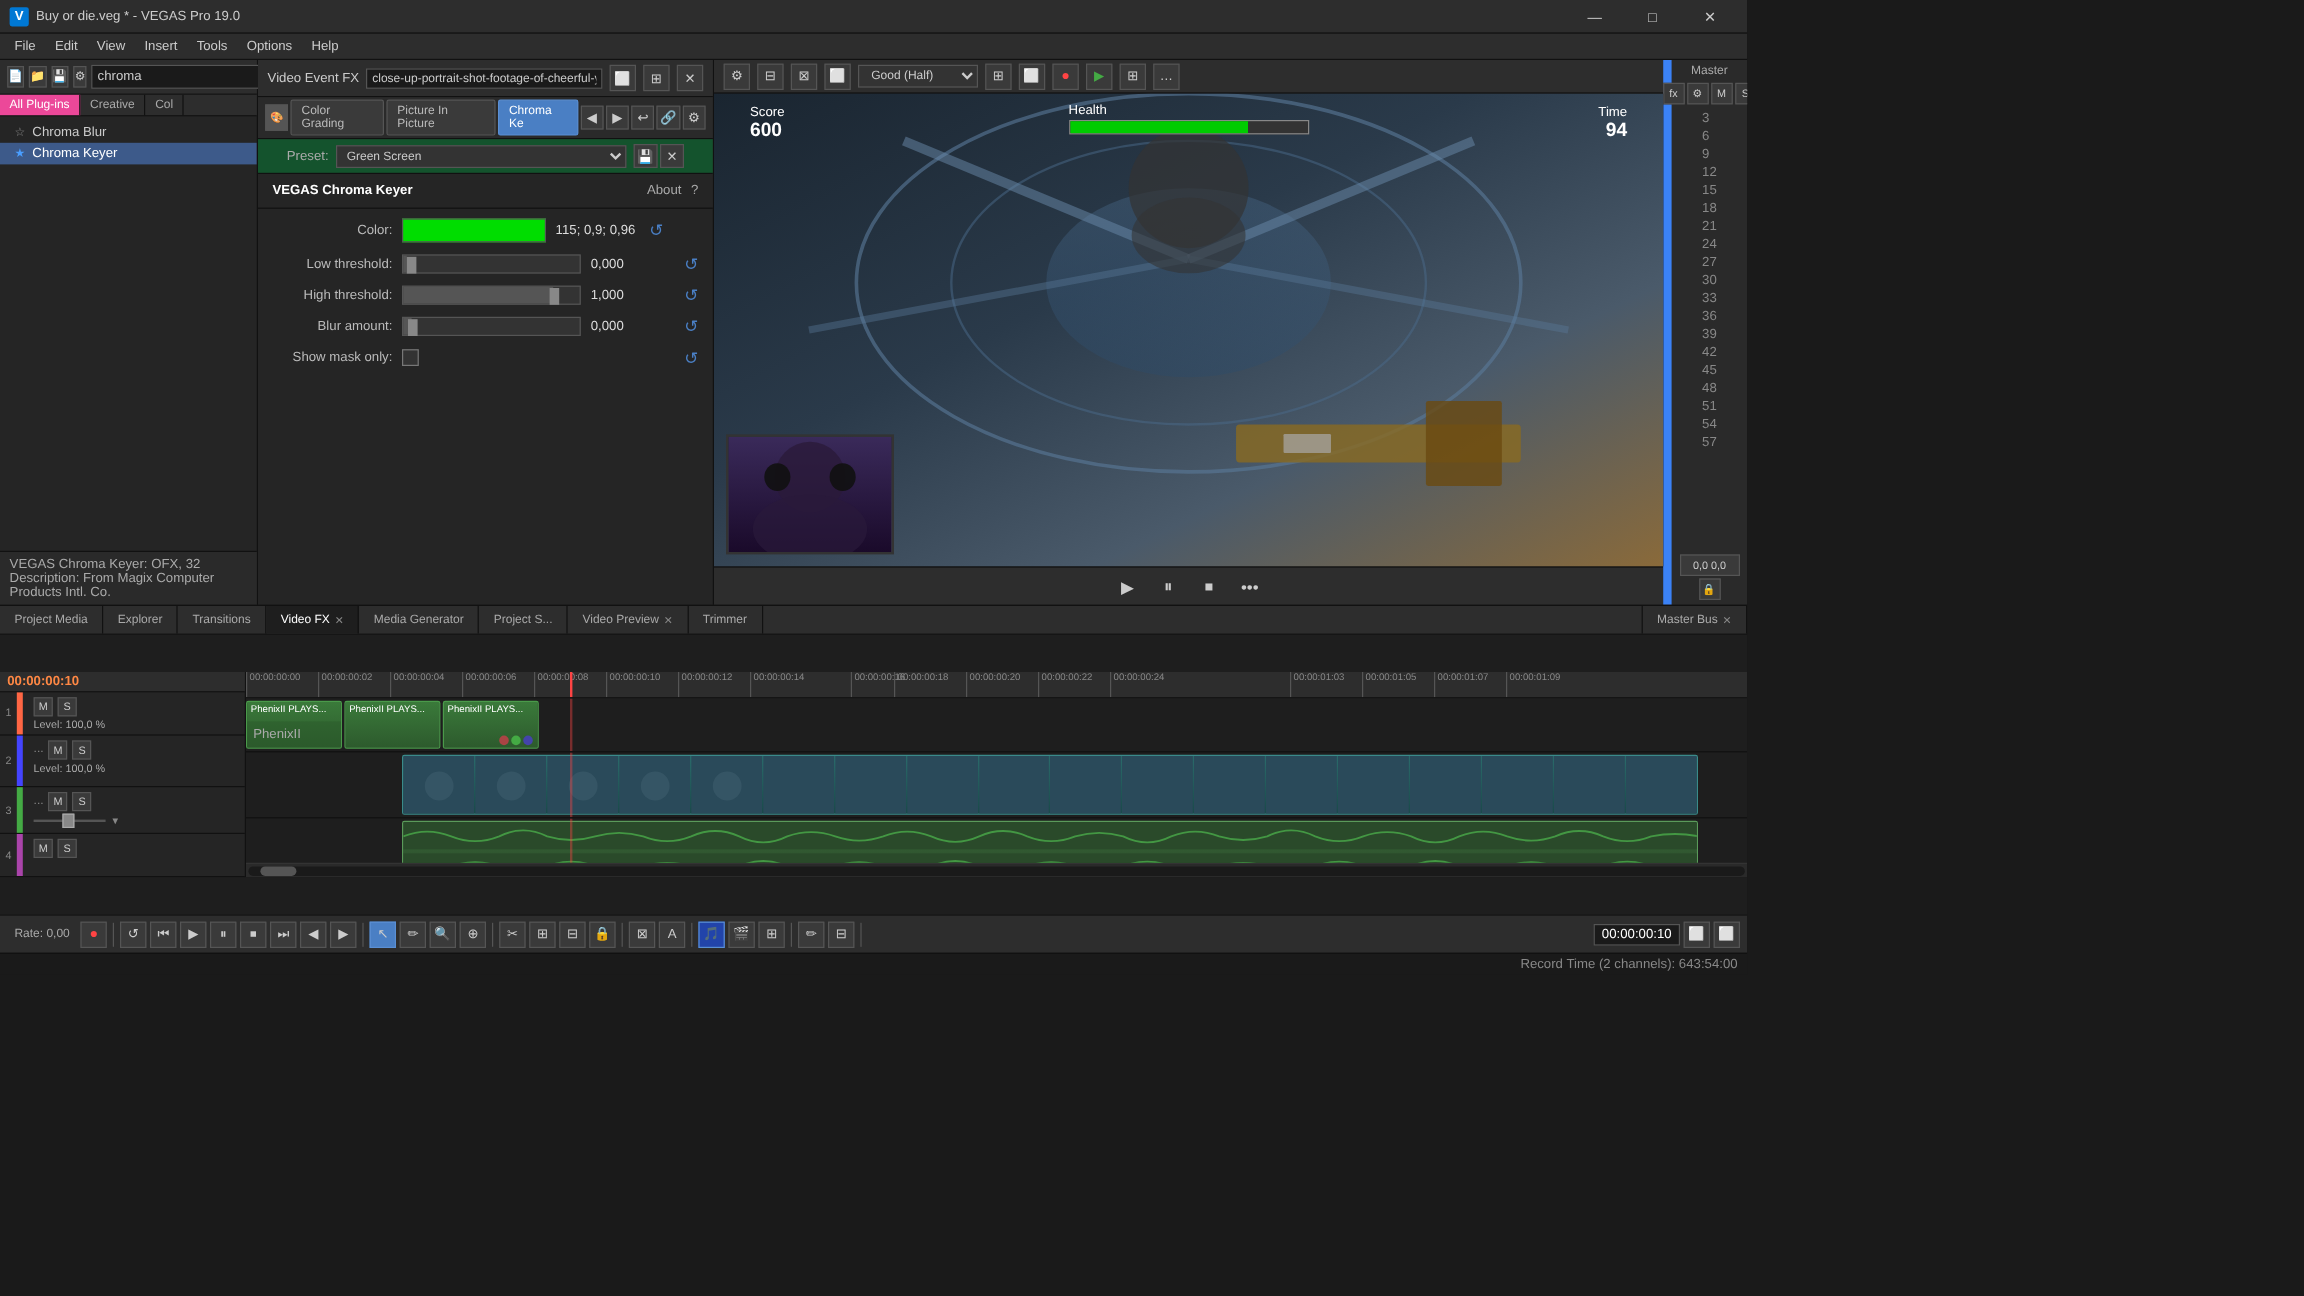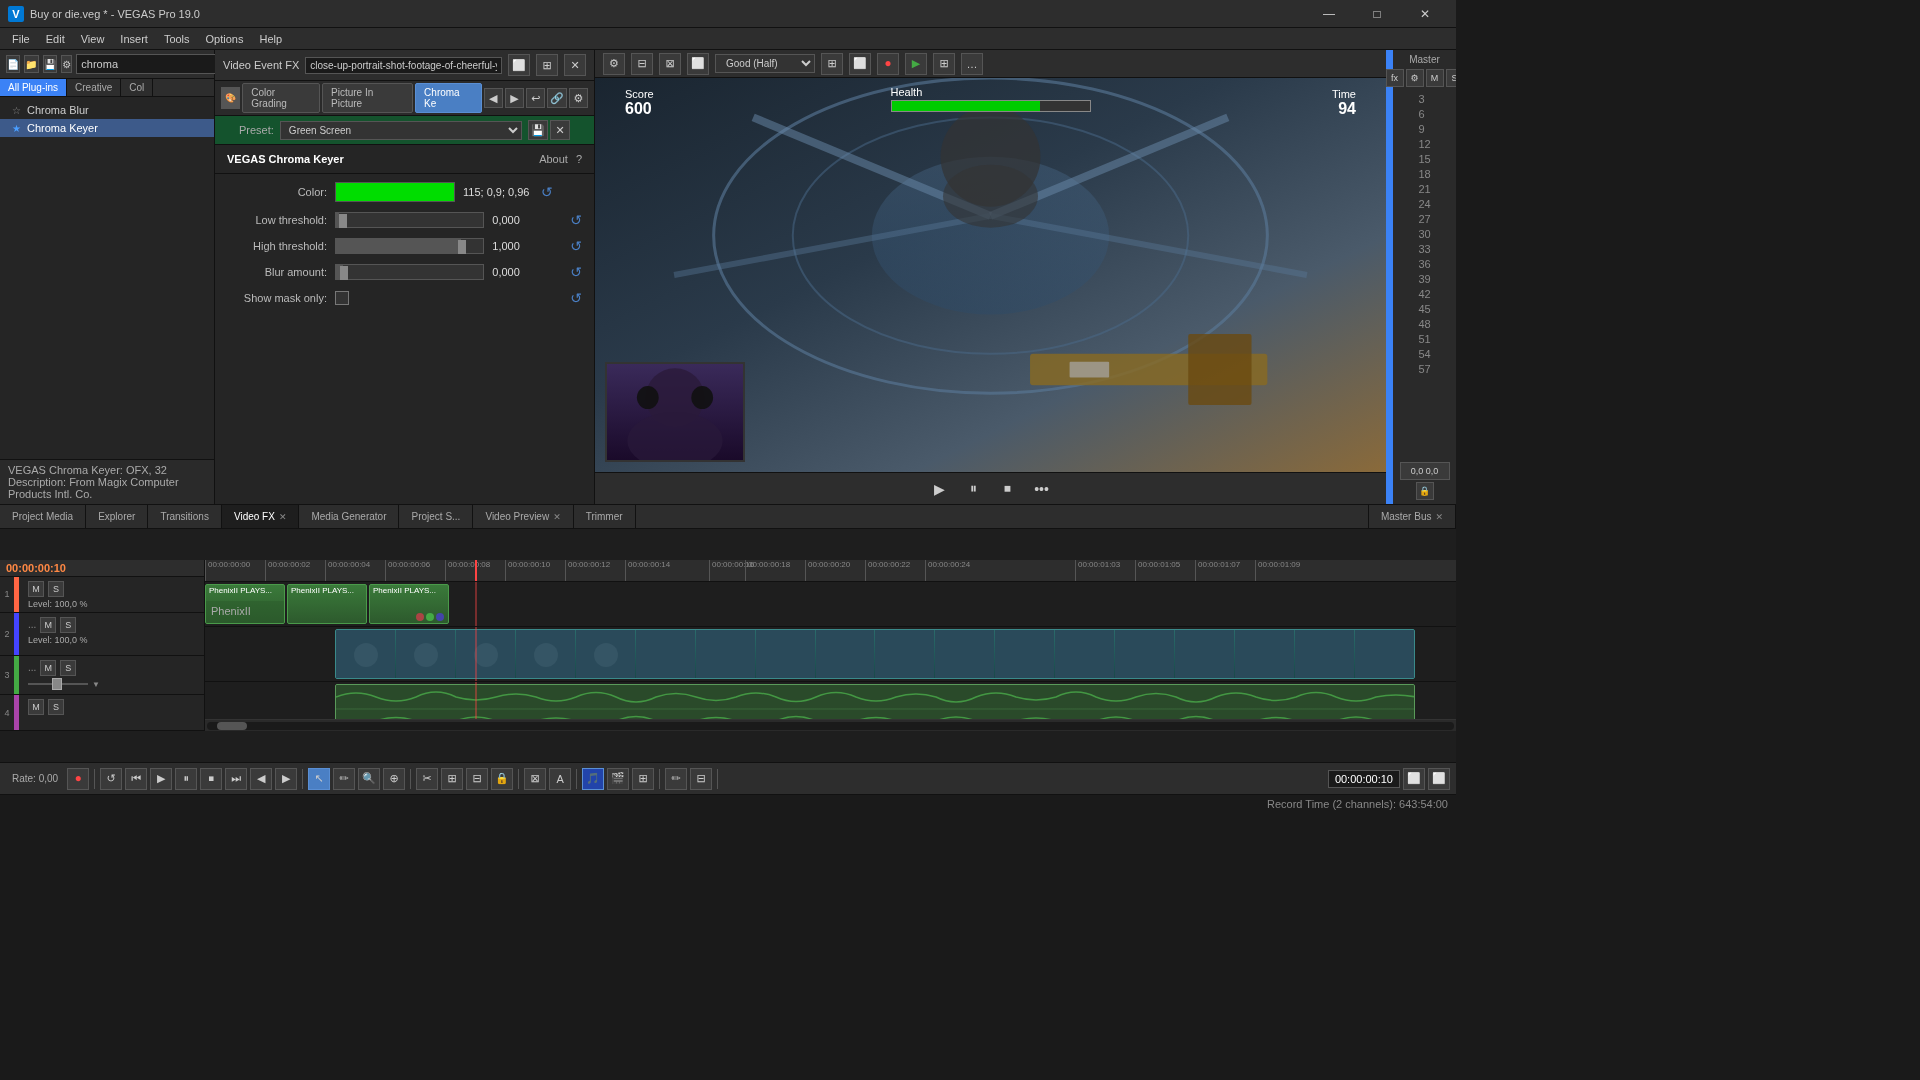--- a/index.html
+++ b/index.html
@@ -88,21 +88,21 @@
       border-bottom: 1px solid #111;
     }
     #plugin-tabs .tab {
       padding: 3px 8px;
       cursor: pointer;
       color: #aaa;
       font-size: 10px;
       border-right: 1px solid #111;
     }
     #plugin-tabs .tab.active {
-      background: #3b82f6;
+      background: #ec4899;
       color: #fff;
     }
 
     
     #plugin-list {
       flex: 1;
       overflow-y: auto;
       padding: 4px 0;
     }
     #plugin-list .item {

